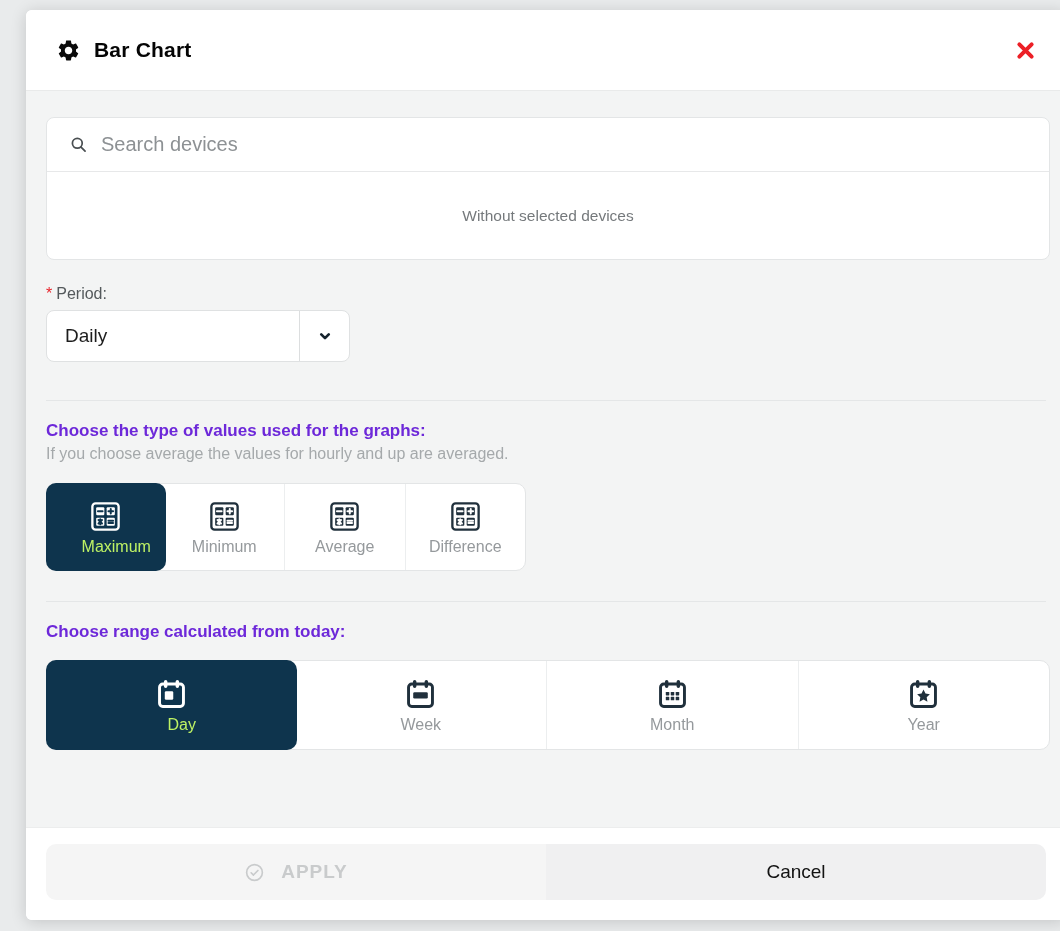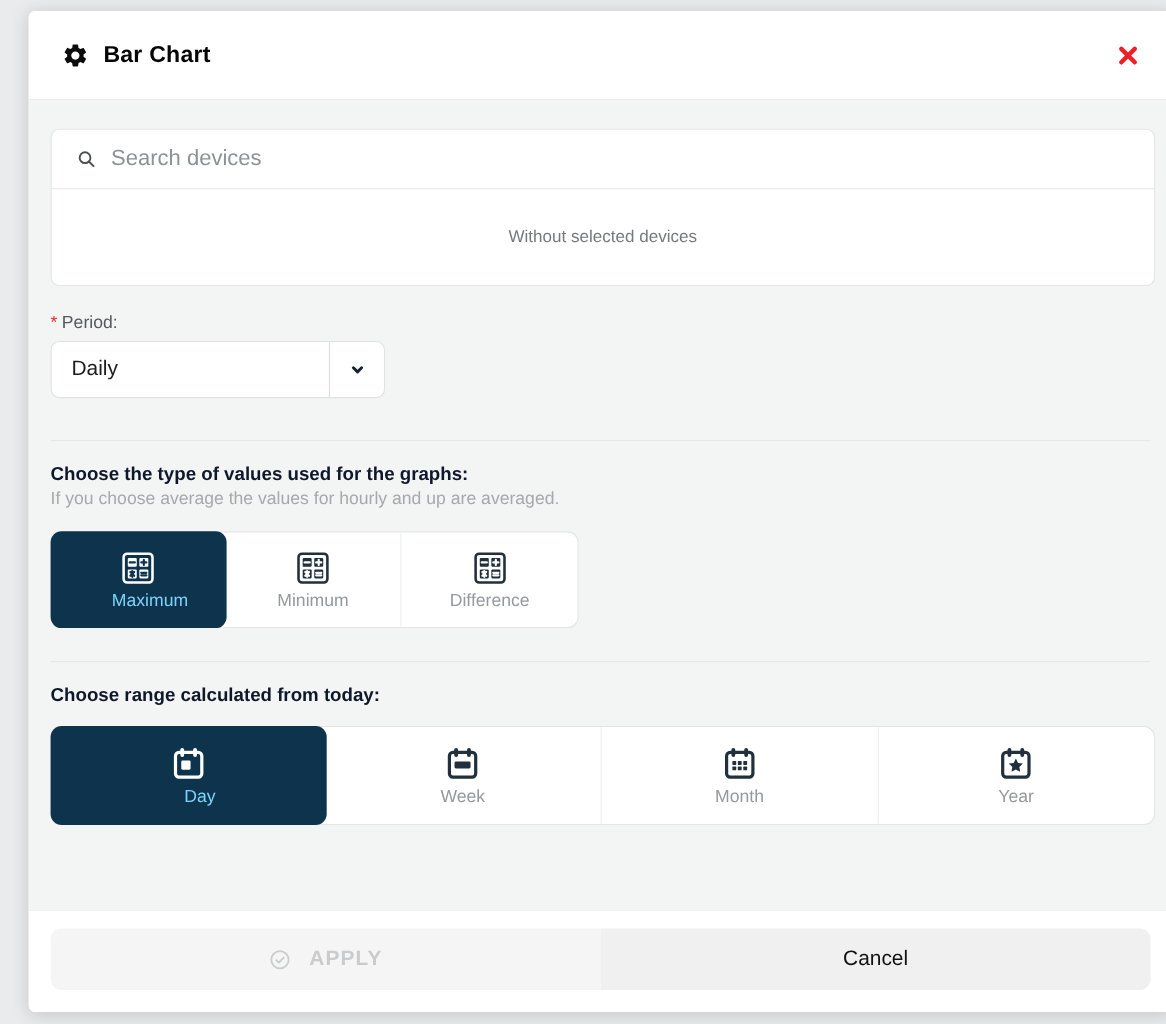--- a/index.html
+++ b/index.html
@@ -102,21 +102,21 @@
     display: flex; align-items: center; justify-content: center;
   }
   .select-caret svg { width: 20px; height: 20px; color: #15232e; }
 
   .divider {
     border: none; border-top: 1px solid #e4e6e7;
     margin: 38px 20px 0 20px;
   }
   .sec-heading {
     margin: 20px 20px 0 20px;
-    font-size: 17px; font-weight: bold; color: #0f172a;
+    font-size: 17px; font-weight: bold; color: #6d28d9;
   }
   .sec-sub {
     margin: 4px 20px 0 20px;
     font-size: 16px; color: #a5a9ab;
   }
 
   
   .seg-group {
     display: flex;
     background: #fff;
@@ -142,21 +142,21 @@
   .seg-btn svg { width: 35px; height: 35px; }
   .seg-btn.selected {
     background: #0e344d;
     border-radius: 10px;
     margin: -1px;
     z-index: 2;
     color: #ffffff;
     --sym: #0e344d;
   }
   .seg-btn.selected + .seg-btn { border-left: none; }
-  .seg-btn.selected .seg-label { color: #7dd3fc; margin-left: 21px; }
+  .seg-btn.selected .seg-label { color: #bef264; margin-left: 21px; }
 
   
   .m-footer {
     flex: 0 0 93px;
     background: #fff;
     border-top: 1px solid #eceded;
     display: flex; align-items: flex-start;
     padding: 16px 20px 0 20px;
   }
   .btn-apply {
@@ -266,20 +266,36 @@
             <rect x="12.8" y="5.6" width="5.6" height="5.6" rx=".7" fill="currentColor"></rect>
             <rect x="5.6" y="12.8" width="5.6" height="5.6" rx=".7" fill="currentColor"></rect>
             <rect x="12.8" y="12.8" width="5.6" height="5.6" rx=".7" fill="currentColor"></rect>
           <g stroke="var(--sym)" stroke-width="1.35" stroke-linecap="round" fill="none">
               <path d="M6.8 8.4 H10"></path>
               <path d="M15.6 6.8 V10 M14 8.4 H17.2"></path>
               <path d="M7.2 14.4 L9.6 16.8 M9.6 14.4 L7.2 16.8 M8.4 13.8 V17.4"></path>
               <path d="M14 14.9 H17.2 M14 16.5 H17.2"></path>
             </g>
         </svg>
+        <span class="seg-label">Average</span>
+      </button>
+      <button class="seg-btn">
+        <svg viewBox="0 0 24 24">
+          <rect x="3" y="3" width="18" height="18" rx="2.2" fill="none" stroke="currentColor" stroke-width="1.6"></rect>
+          <rect x="5.6" y="5.6" width="5.6" height="5.6" rx=".7" fill="currentColor"></rect>
+            <rect x="12.8" y="5.6" width="5.6" height="5.6" rx=".7" fill="currentColor"></rect>
+            <rect x="5.6" y="12.8" width="5.6" height="5.6" rx=".7" fill="currentColor"></rect>
+            <rect x="12.8" y="12.8" width="5.6" height="5.6" rx=".7" fill="currentColor"></rect>
+          <g stroke="var(--sym)" stroke-width="1.35" stroke-linecap="round" fill="none">
+              <path d="M6.8 8.4 H10"></path>
+              <path d="M15.6 6.8 V10 M14 8.4 H17.2"></path>
+              <path d="M7.2 14.4 L9.6 16.8 M9.6 14.4 L7.2 16.8 M8.4 13.8 V17.4"></path>
+              <path d="M14 14.9 H17.2 M14 16.5 H17.2"></path>
+            </g>
+        </svg>
         <span class="seg-label">Difference</span>
       </button>
     </div>
 
     <hr class="divider" style="margin-top:30px">
 
     <div class="sec-heading">Choose range calculated from today:</div>
 
     <div class="seg-group seg-range">
       <button class="seg-btn selected">

